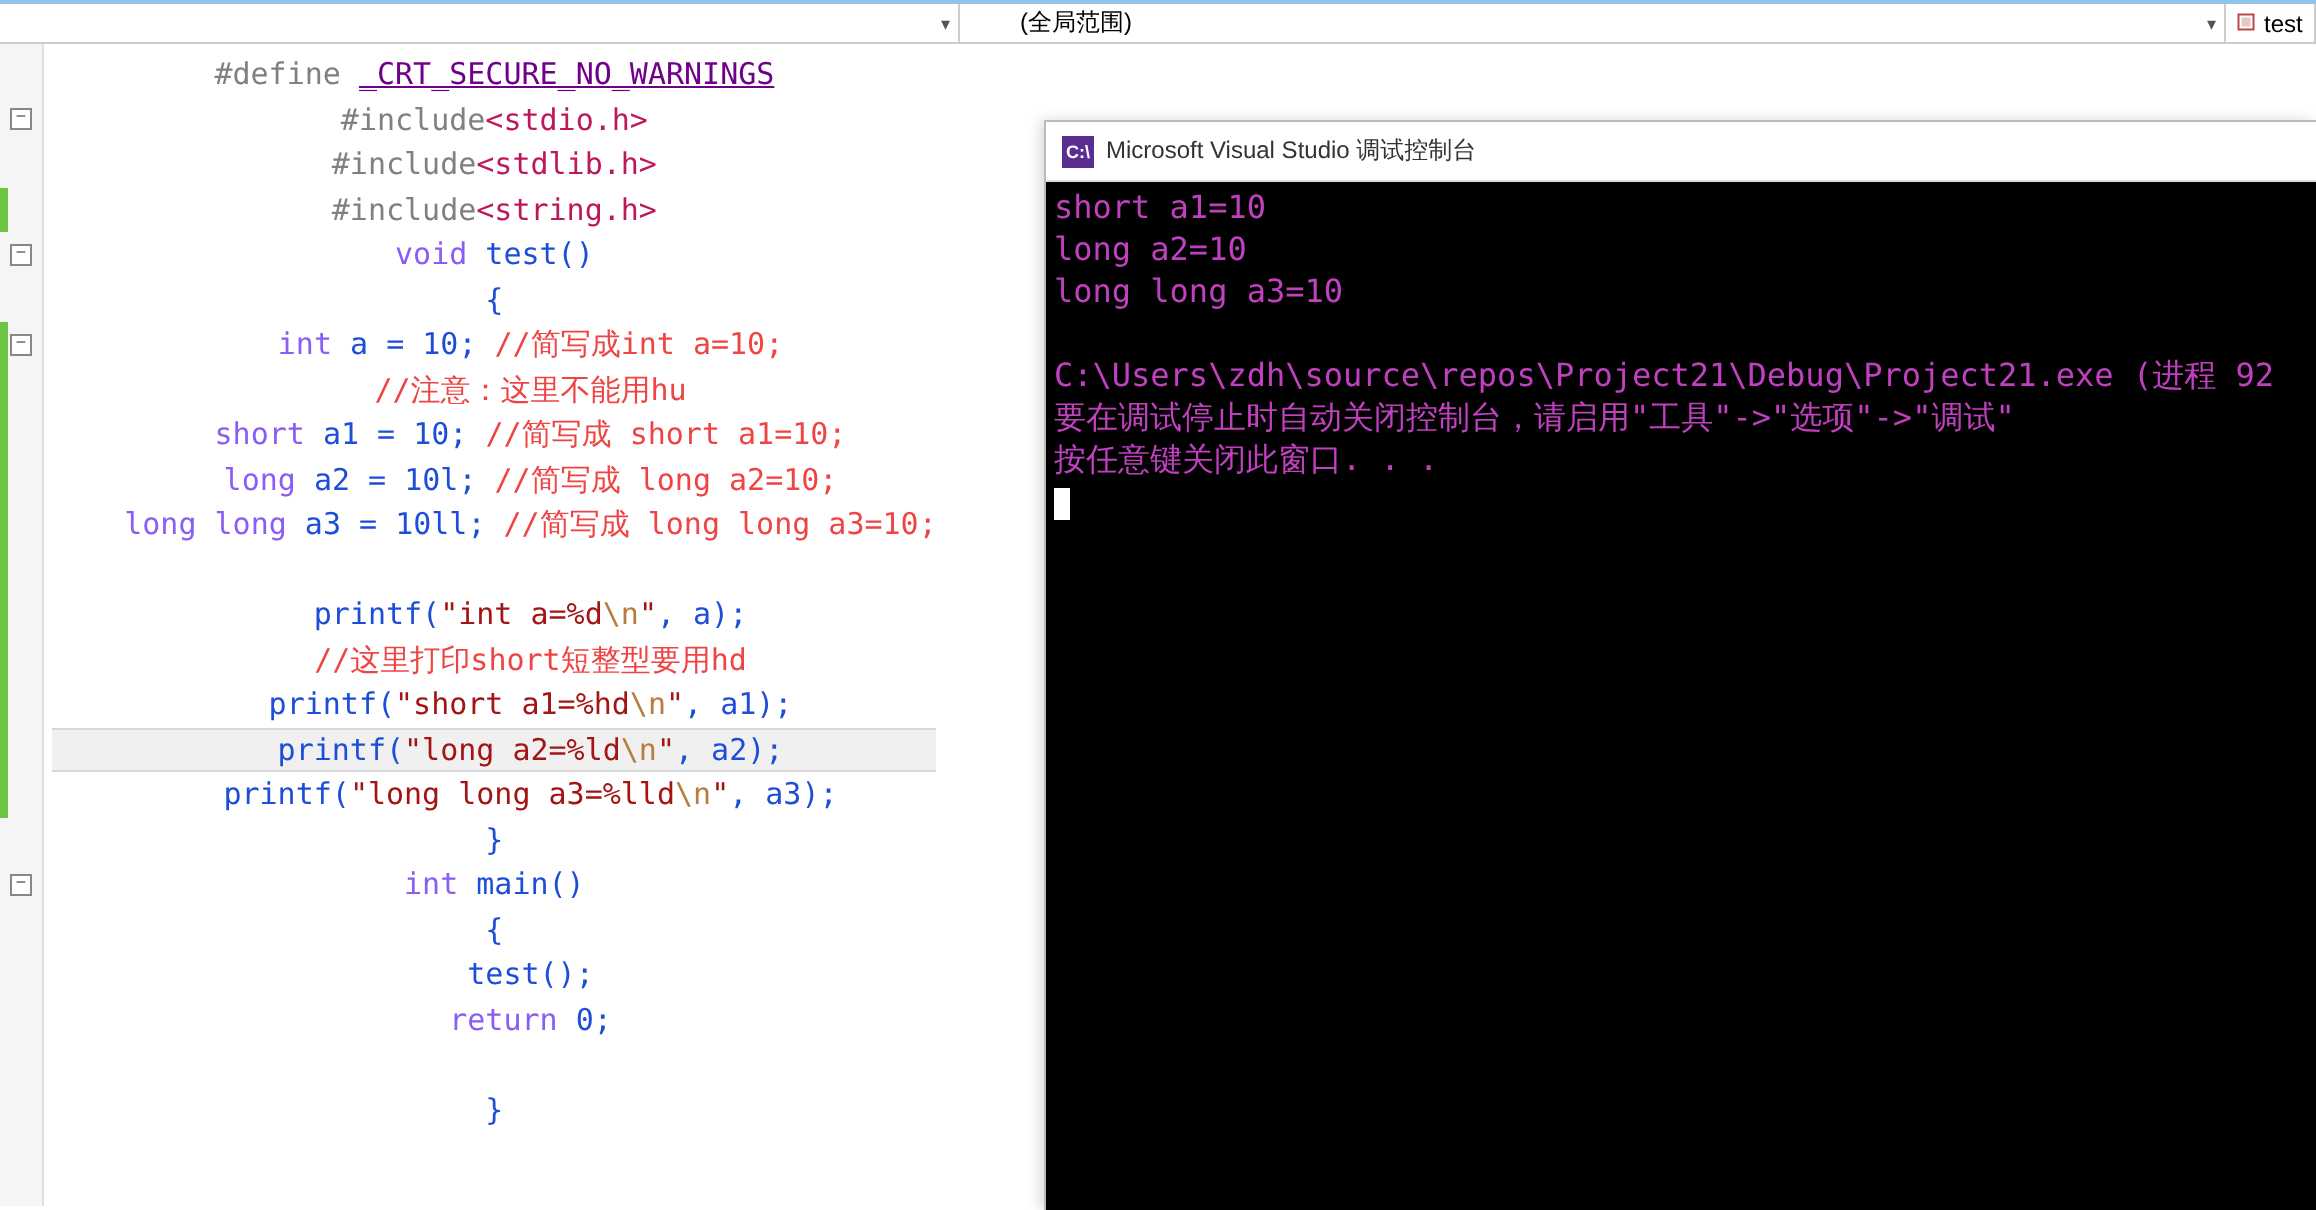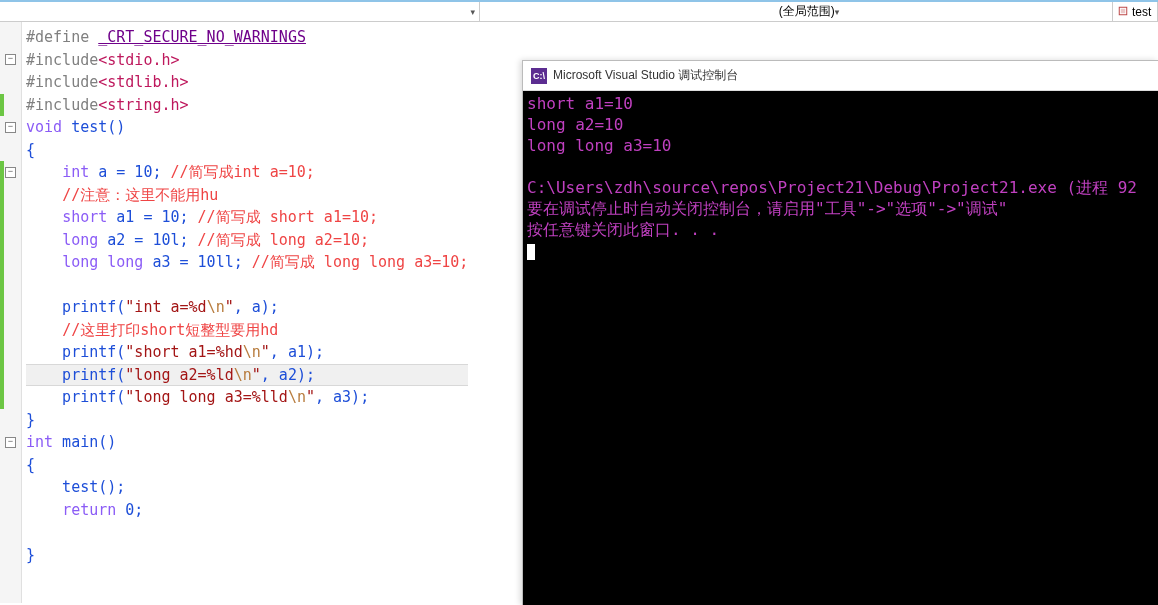--- a/index.html
+++ b/index.html
@@ -28,21 +28,21 @@
   border-right: 1px solid #ccc;
   padding: 0 4px;
   background: #fff;
   height: 100%;
 }
 .combo .arrow {
   font-size: 9px;
   color: #555;
 }
 .combo1 { width: 480px; }
-.combo2 { flex: 1; padding-left: 30px; justify-content: center; }
+.combo2 { flex: 1; padding-left: 30px; }
 .combo3 { width: 45px; }
 .icon-cube {
   display: inline-block;
   width: 12px;
   height: 12px;
   margin-right: 3px;
 }
 .editor-area {
   position: relative;
   background: #fff;
@@ -83,21 +83,21 @@
   width: 4px;
 }
 .cb-green { background: #6cc644; }
 .code {
   padding: 4px 0 0 4px;
   line-height: 22.5px;
   white-space: pre;
   font-family: "NSimSun", Consolas, monospace;
   font-size: 15px;
 }
-.code .row { height: 22.5px; display: flex; align-items: center; }
+.code .row { height: 22.5px; display: flex; align-items: center; justify-content: center; }
 .hl { background: #f0f0f0; box-shadow: inset 0 1px 0 #d8d8d8, inset 0 -1px 0 #d8d8d8; width: 100%; }
 .kw { color: #8b5cf6; }
 .pp { color: #808080; }
 .mac { color: #6f008a; text-decoration: underline; }
 .inc { color: #be185d; }
 .cmt { color: #ef4444; }
 .str { color: #a31515; }
 .esc { color: #b87c3e; }
 .txt { color: #1d4ed8; }
 

